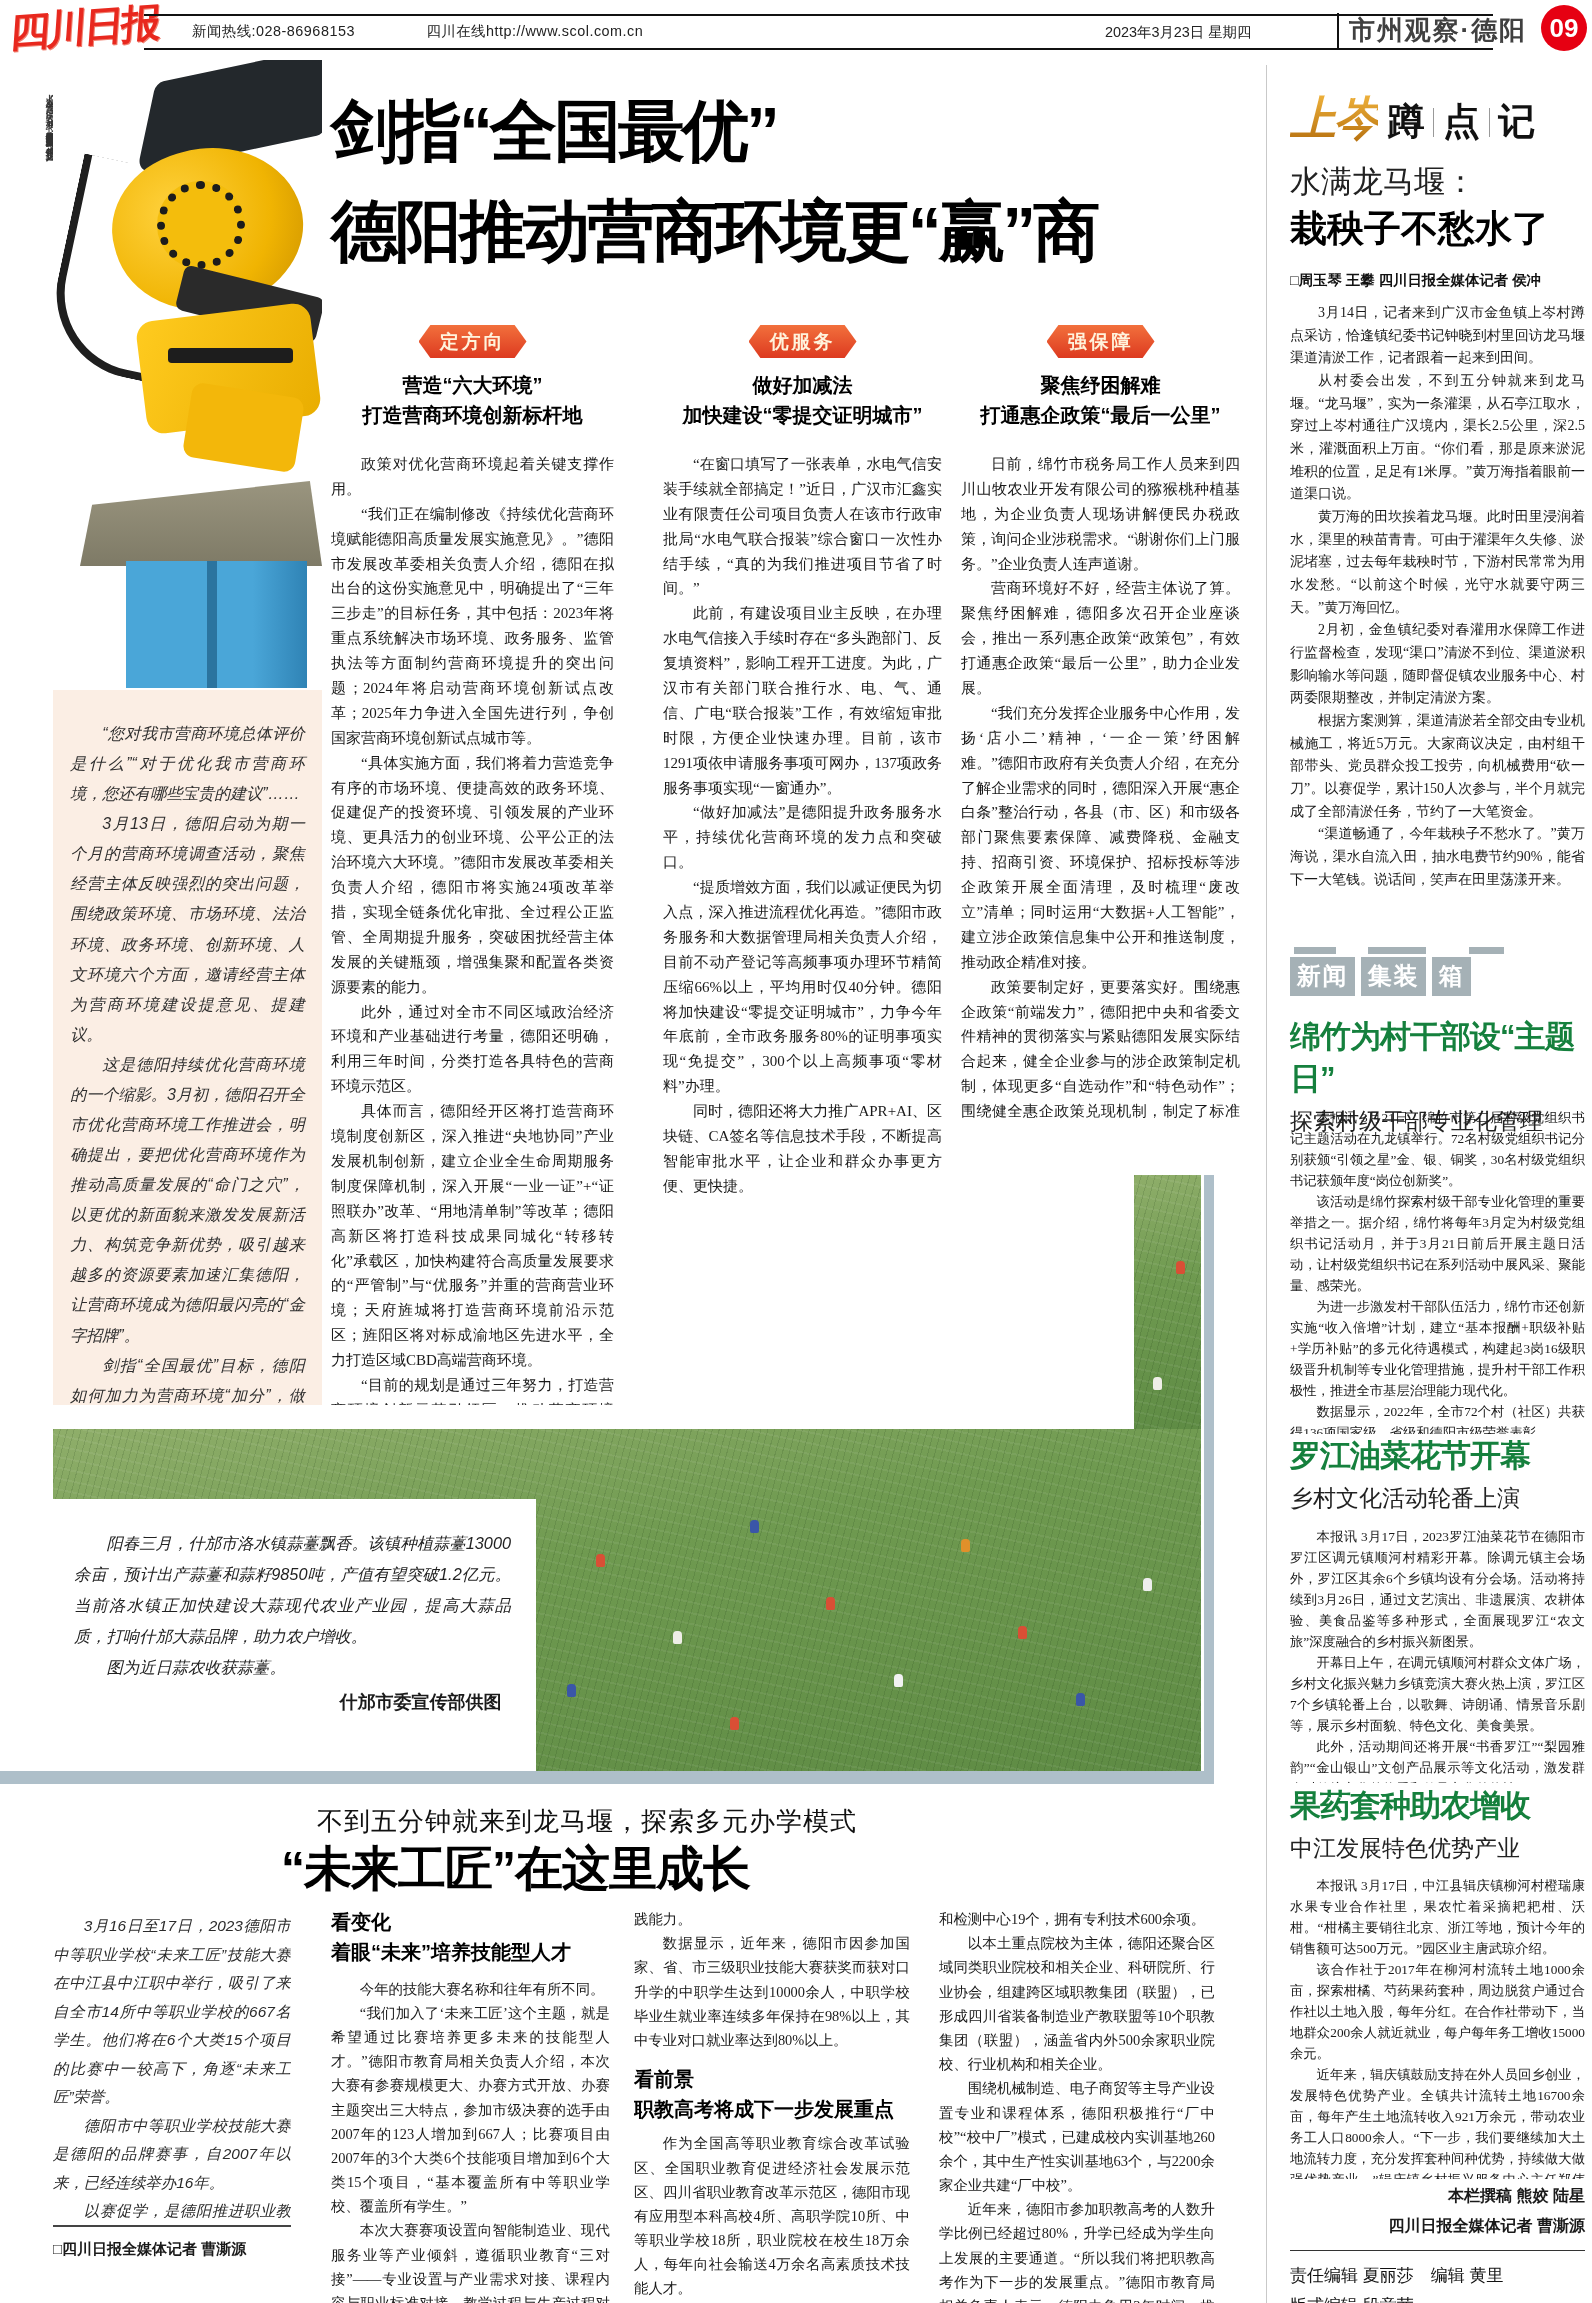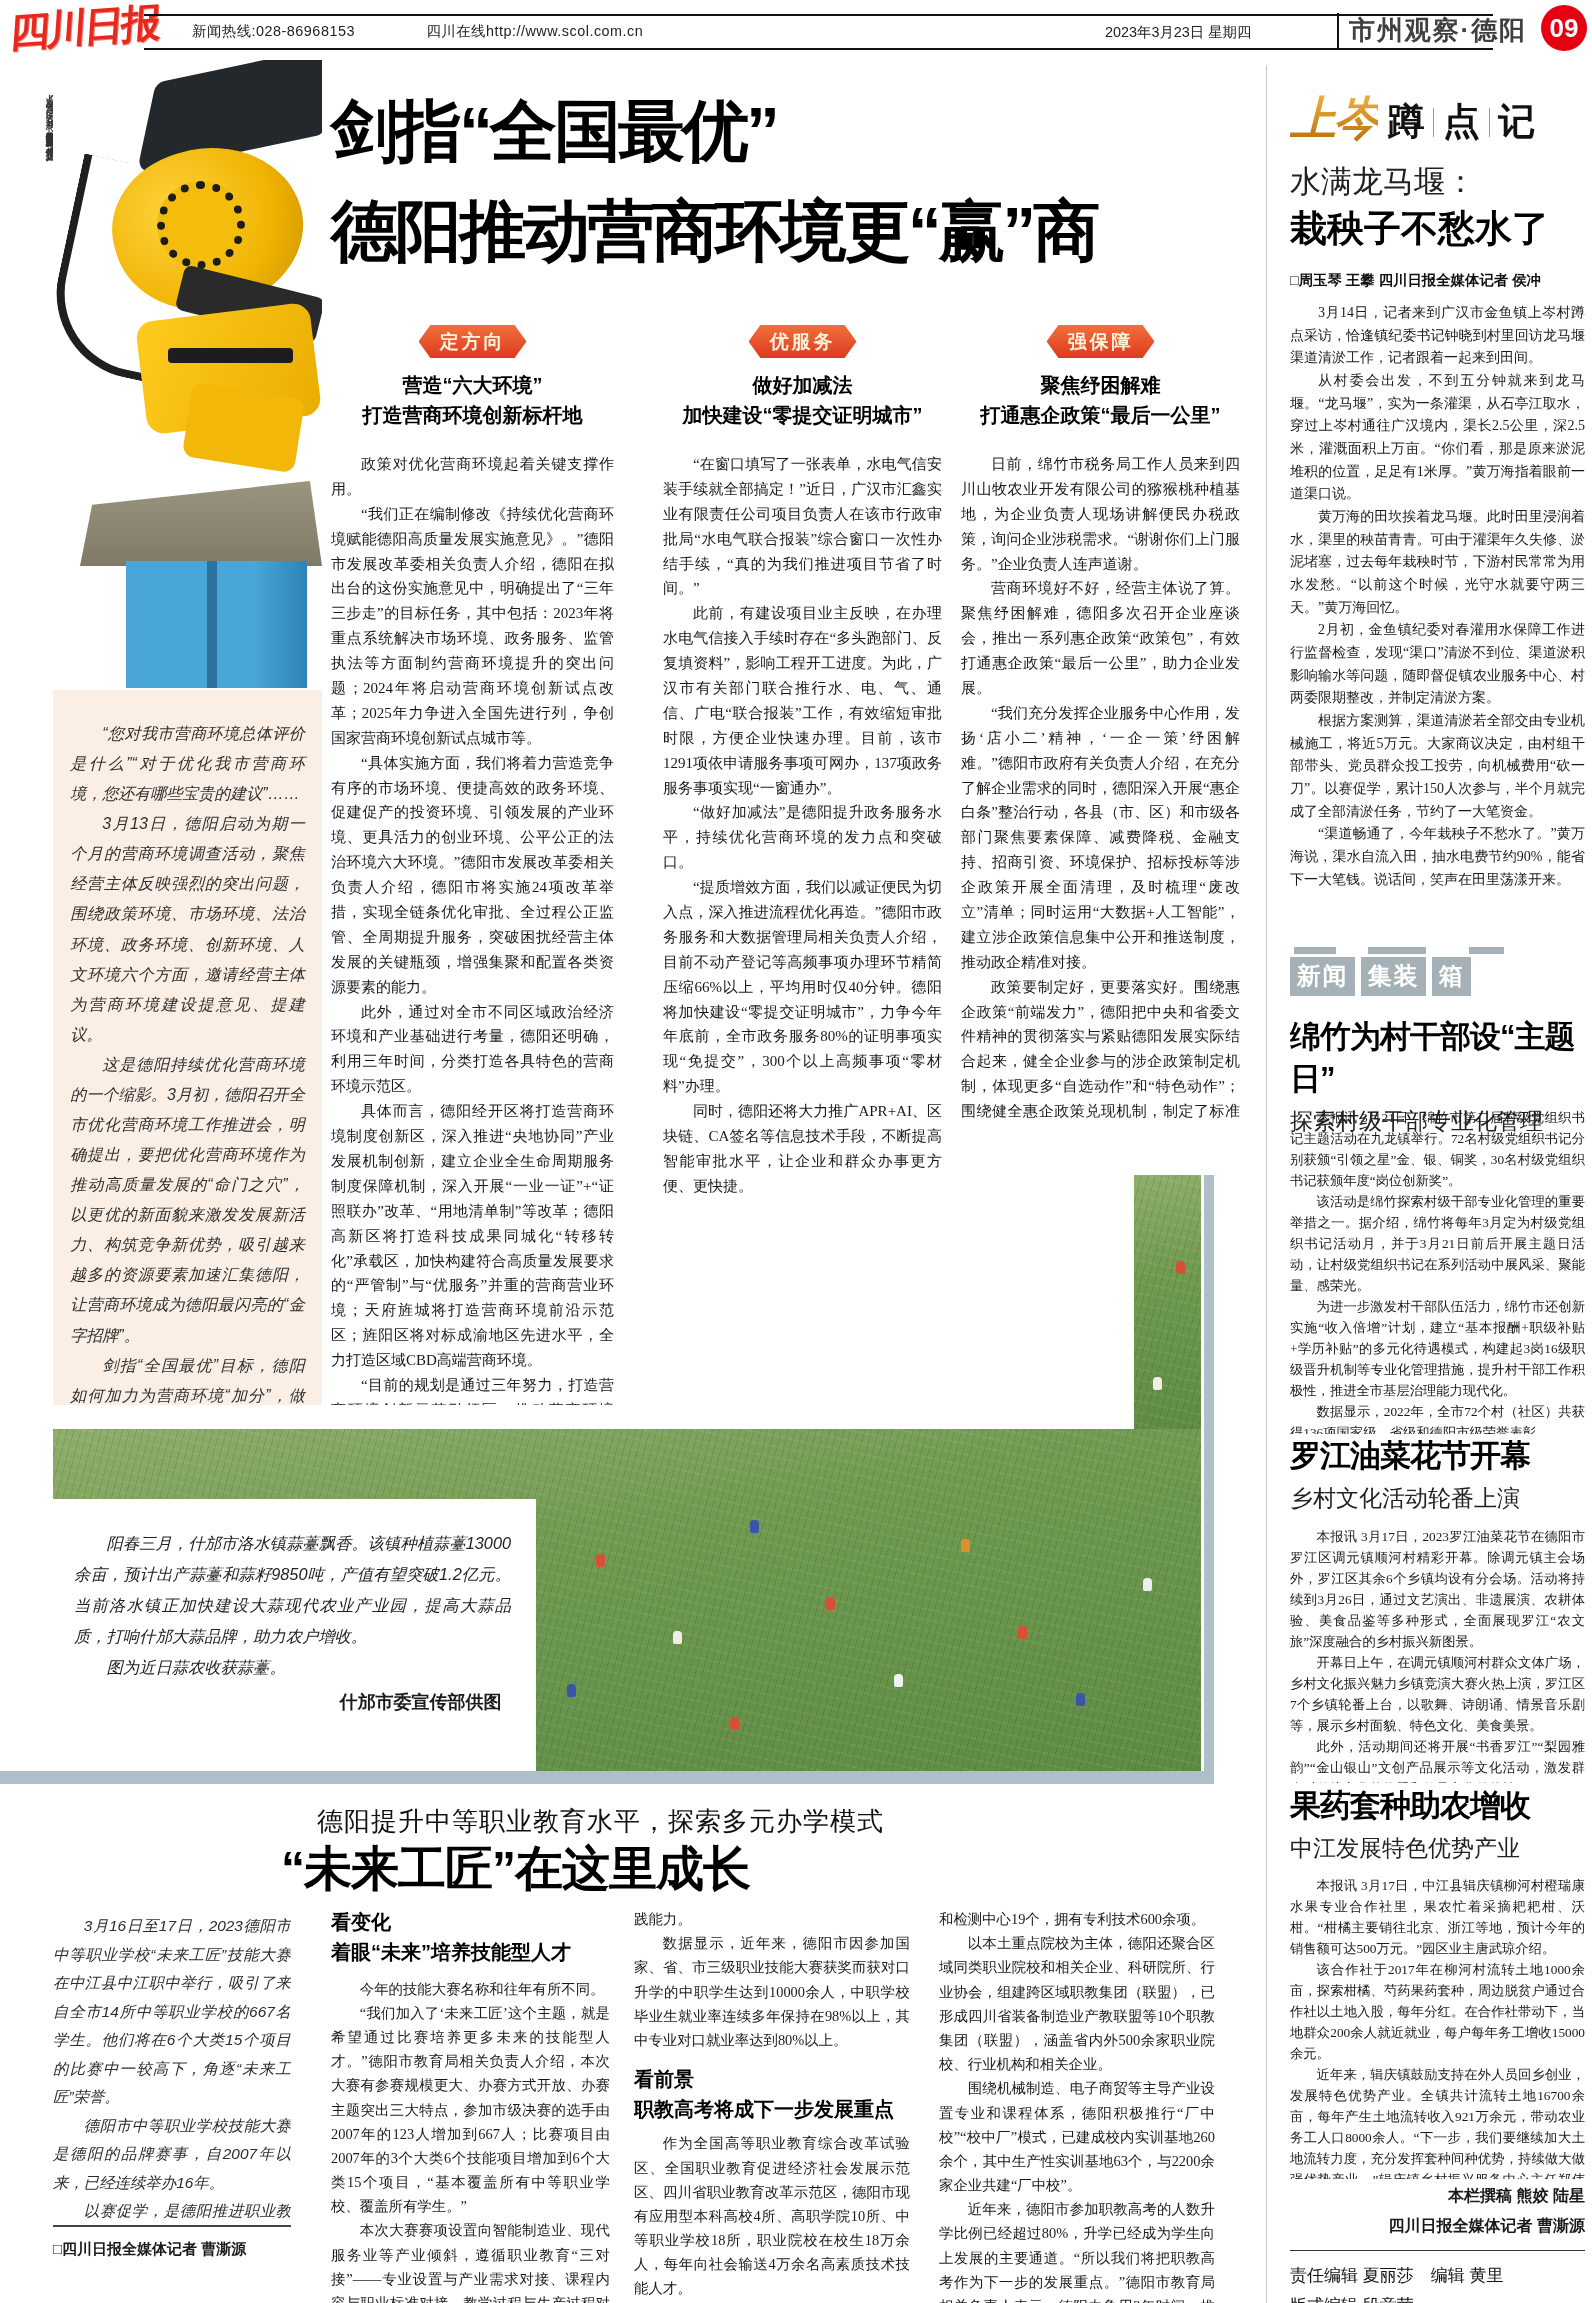--- a/index.html
+++ b/index.html
@@ -124,21 +124,21 @@
     font-size:14px; line-height:1.62; color:#191919; }
   .sc-body p, .news-body p { margin:0; text-indent:2em; text-align:justify; }
 
   .njx { top:947px; }
   .njx-caps { display:flex; gap:9.6px; margin-left:3.8px; margin-bottom:2.9px; }
   .njx-caps span { display:block; height:6.7px; background:#a5b1b6; }
   .cap1 { width:42px; } .cap2 { width:58px; margin-left:23px; } .cap3 { width:35px; margin-left:33px; background:#e8380d; }
   .njx-tiles span { display:inline-block; background:#a5b1b6; color:#fff; font-weight:900;
     font-size:24px; padding:3.8px 6.7px; margin-right:5.8px; letter-spacing:1.9px; }
 
-  .news-title { font-size:31px; font-weight:900; color:#000000; letter-spacing:-1px; }
+  .news-title { font-size:31px; font-weight:900; color:#15803d; letter-spacing:-1px; }
   .news-subtitle { font-size:23px; color:#222; margin-top:5.8px; }
   .news-body { font-family:"Liberation Serif", serif; font-size:13.3px; line-height:1.58;
     color:#191919; overflow:hidden; }
   .t1 { top:1016px; } .b1 { top:1107px; height:327px; }
   .t2 { top:1435px; } .b2 { top:1526px; height:257px; }
   .t3 { top:1785px; } .b3 { top:1875px; height:304px; }
 
   .col-credit { top:2181px; text-align:right; font-size:16px; font-weight:bold; line-height:1.9; }
   .side-footer { top:2250px; border-top:1.9px solid #333; padding-top:9.6px;
     font-size:17px; line-height:1.8; color:#111; }
@@ -256,21 +256,21 @@
   <div class="abs frame-v"></div>
   <div class="abs frame-h"></div>
   <div class="abs photo-caption fangsong">
     <div class="cap-text">
         <p>阳春三月，什邡市洛水镇蒜薹飘香。该镇种植蒜薹13000余亩，预计出产蒜薹和蒜籽9850吨，产值有望突破1.2亿元。当前洛水镇正加快建设大蒜现代农业产业园，提高大蒜品质，打响什邡大蒜品牌，助力农户增收。</p>
         <p>图为近日蒜农收获蒜薹。</p>
       </div>
     <div class="photo-credit">什邡市委宣传部供图</div>
   </div>
 
-  <div class="abs v-kicker">德阳提升中等职业教育水平，探索多元办学模式</div>
+  <div class="abs v-kicker">不到五分钟就来到龙马堰，探索多元办学模式</div>
   <div class="abs v-headline">“未来工匠”在这里成长</div>
   <div class="abs v-intro fangsong">
       <p>3月16日至17日，2023德阳市中等职业学校“未来工匠”技能大赛在中江县中江职中举行，吸引了来自全市14所中等职业学校的667名学生。他们将在6个大类15个项目的比赛中一较高下，角逐“未来工匠”荣誉。</p>
       <p>德阳市中等职业学校技能大赛是德阳的品牌赛事，自2007年以来，已经连续举办16年。</p>
       <p>以赛促学，是德阳推进职业教育的探索实践。近年来，德阳市紧密结合产业发展需求，提升中等职业教育水平，通过探索多元办学模式，培养复合型技能人才，着力培育更多“未来工匠”。</p>
     </div>
   <div class="abs v-rule"></div>
   <div class="abs v-byline">□四川日报全媒体记者 曹澌源</div>
 
   <div class="abs v-col" style="left:331px;">

